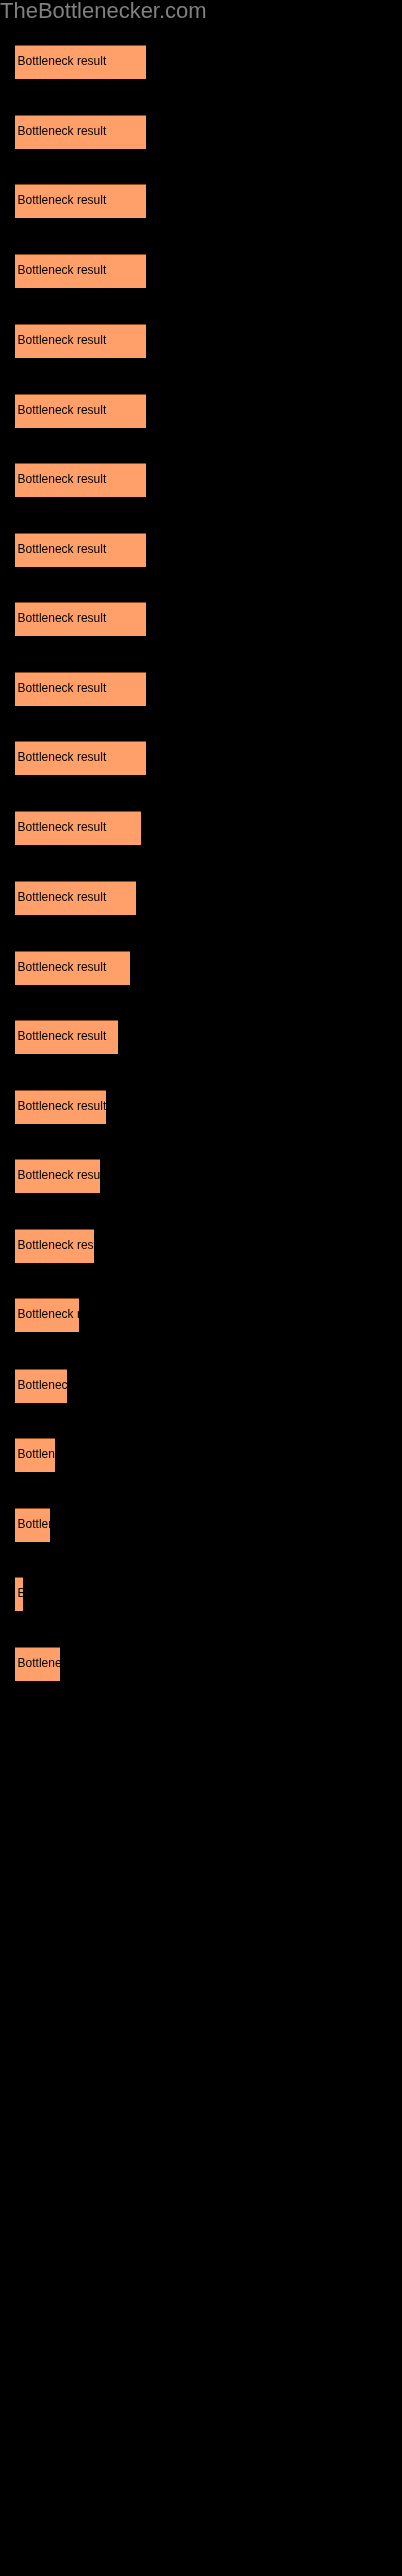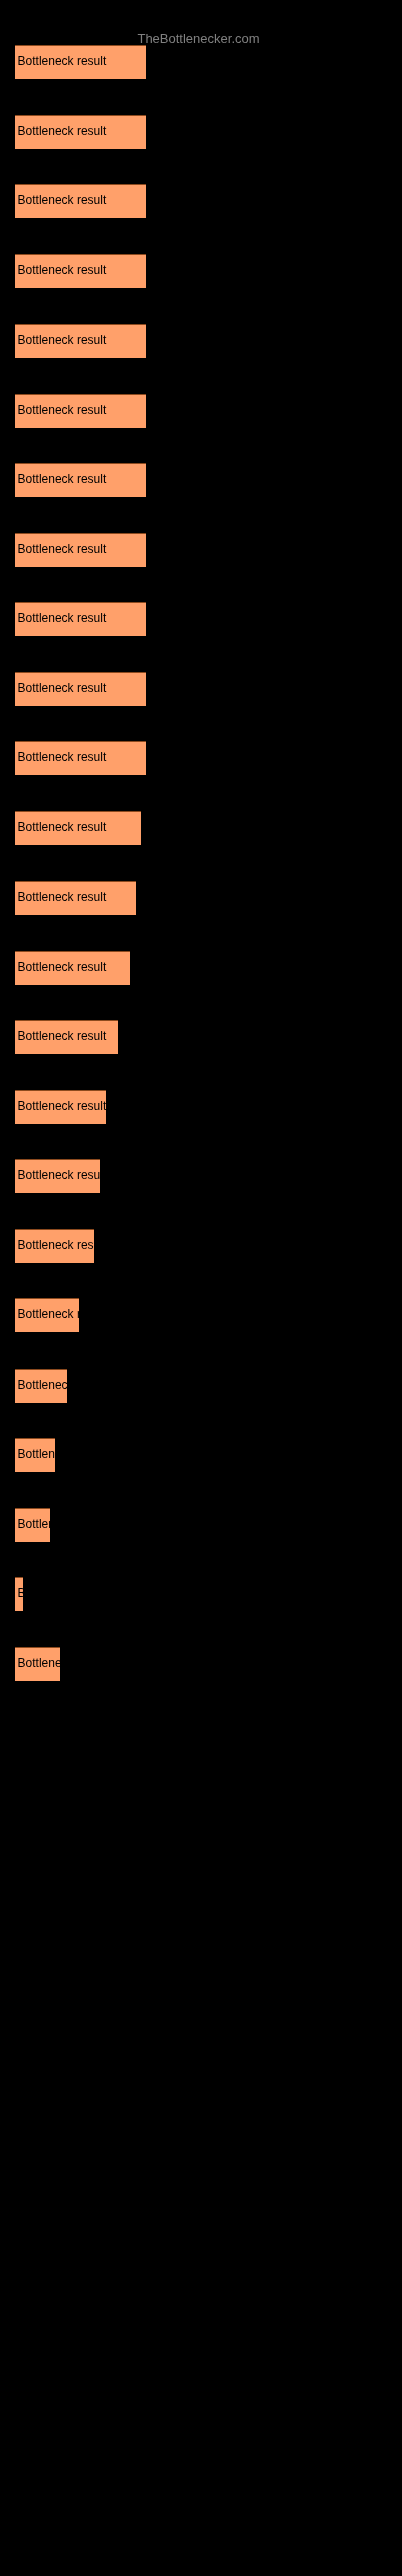--- a/index.html
+++ b/index.html
@@ -12,28 +12,27 @@
     height: 2576px;
     position: relative;
     overflow: hidden;
     font-family: "Liberation Sans", sans-serif;
   }
   #page-title {
     position: absolute;
     top: 0px;
     left: 0px;
     width: 397px;
-    text-align: center;
+    text-align: left;
     color: #808080;
-    font-size: 13px;
+    font-size: 22px;
     line-height: 22.5px;
     font-family: "Liberation Sans", sans-serif;
     white-space: nowrap;
     letter-spacing: 0px;
-    margin-top: 28px;
   }
   #chart {
     position: absolute;
     top: 0;
     left: 12px;
     width: 403px;
     height: 2576px;
   }
   .bar-row {
     position: absolute;

